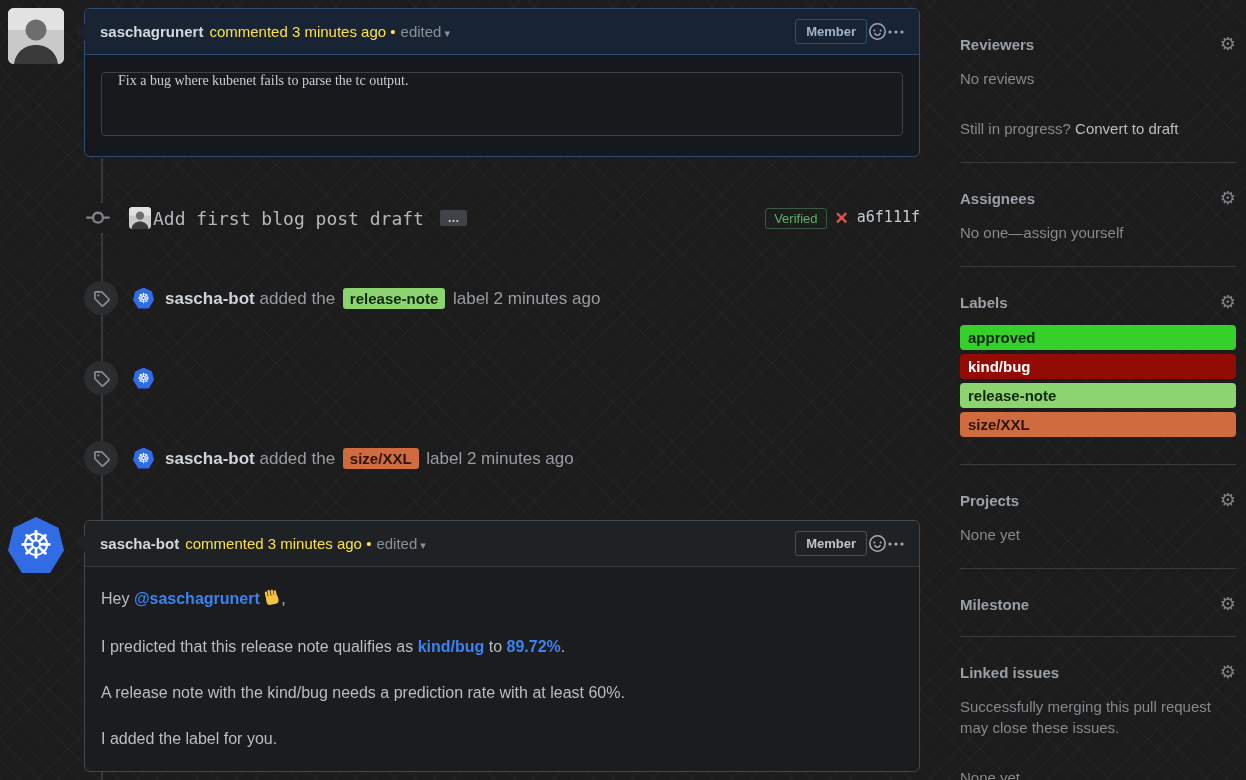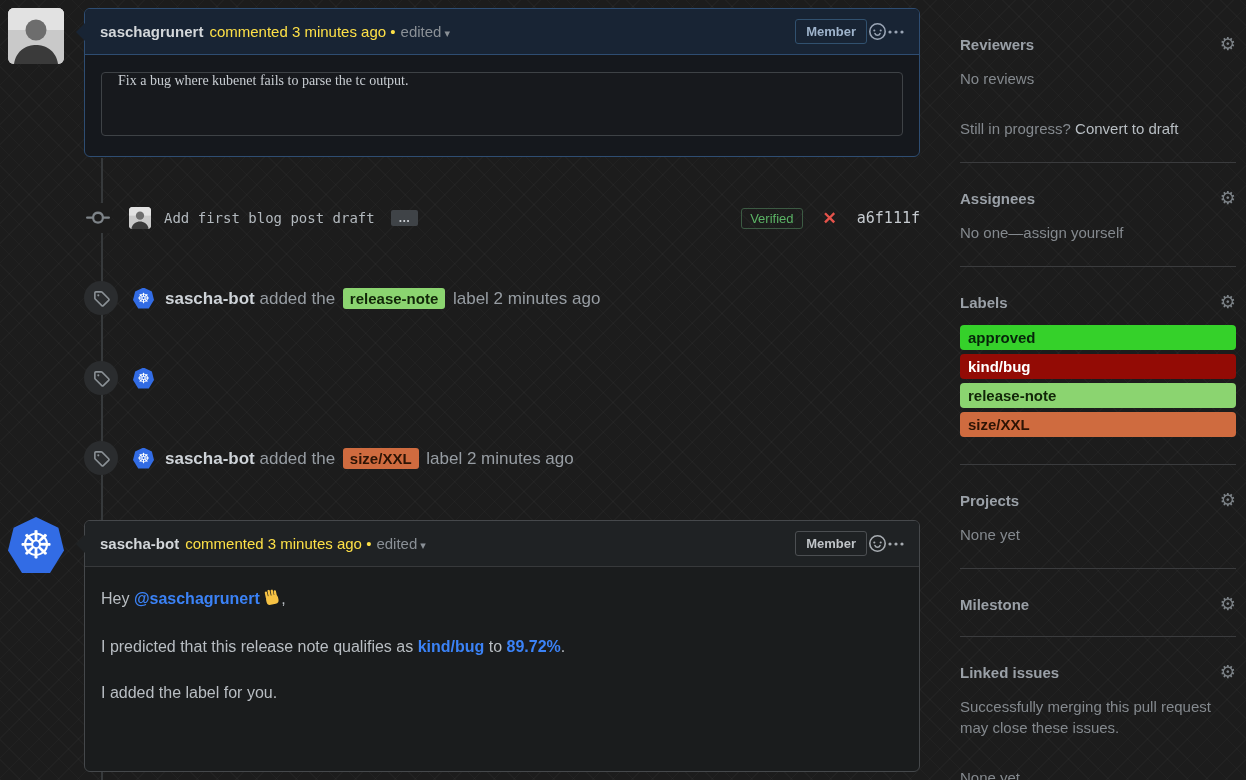--- a/index.html
+++ b/index.html
@@ -51,24 +51,24 @@
                 font-family:Liberation Serif, serif; font-size:14px; color:#c9ced3; }
 
   .c-body-2 { padding:22px 16px 0; }
   .c-body-2 p { font-size:16px; line-height:19px; color:#b9bec3; margin:0 0 27px; }
   .c-body-2 b { color:#3b82f6; }
 
   
   .commit-row { position:absolute; left:84px; top:202px; width:836px; height:32px; display:flex; align-items:center; }
   .commit-icon-wrap { background:#1c1c1c; padding:3px 2px; display:flex; }
   .commit-icon-wrap svg { fill:#7d8388; }
-  .commit-msg { margin-left:13px; font-family:"DejaVu Sans Mono", monospace; font-size:14px; color:#b3b9be; text-decoration:none; }
+  .commit-msg { margin-left:2px; font-family:"DejaVu Sans Mono", monospace; font-size:18px; color:#b3b9be; text-decoration:none; }
   .commit-more { margin-left:16px; width:27px; height:16px; background:#3f4347; border:none; border-radius:2px;
                  color:#c6cacf; font-weight:bold; font-size:12px; line-height:10px; cursor:pointer; }
-  .commit-right { margin-left:auto; display:flex; align-items:center; gap:20px; }
+  .commit-right { margin-left:auto; display:flex; align-items:flex-start; gap:8px; }
   .verified { font-size:13px; color:#5bb365; border:1px solid #3c5a43; border-radius:3px; padding:2px 8px; background:transparent; cursor:pointer; }
   .status-x { color:#e5534b; font-weight:bold; font-size:17px; cursor:pointer; }
   .sha { font-family:"DejaVu Sans Mono", monospace; font-size:15px; color:#c6cbd0; text-decoration:none; }
 
   
   .event-row { position:absolute; left:84px; width:836px; height:36px; display:flex; align-items:center; }
   .ev-1 { top:280px; } .ev-2 { top:360px; } .ev-3 { top:440px; }
   .tag-badge { width:34px; height:34px; border-radius:50%; background:#2a2c2e; display:flex; align-items:center; justify-content:center; flex:0 0 auto; }
   .tag-badge svg { fill:#8b9196; }
   .ev-text { margin-left:11px; font-size:17px; color:#979da3; }
@@ -235,20 +235,21 @@
         <span class="wave"><svg width="17" height="17" viewBox="0 0 16 16">
               <g fill="#f6c244">
                 <rect x="2" y="6" width="11.5" height="8.5" rx="3.4"></rect>
                 <rect x="2.2" y="1.2" width="2.2" height="7" rx="1.1"></rect>
                 <rect x="5" y="0.2" width="2.2" height="7.6" rx="1.1"></rect>
                 <rect x="7.9" y="0.6" width="2.2" height="7" rx="1.1"></rect>
                 <rect x="10.6" y="1.8" width="2.2" height="6" rx="1.1"></rect>
               </g>
             </svg></span><span>,</span></p>
       <p><span>I predicted that this release note qualifies as </span><b>kind/bug</b><span> to </span><b>89.72%</b><span>.</span></p>
+      <p>A release note with the kind/bug needs a prediction rate with at least 60%.</p>
       <p>I added the label for you.</p>
     </div>
   </div>
 
   <div class="sidebar">
 
     <div class="side-section first">
       <div class="side-head">
         <span class="side-title">Reviewers</span>
         <button class="gear-btn"><span>⚙</span></button>

